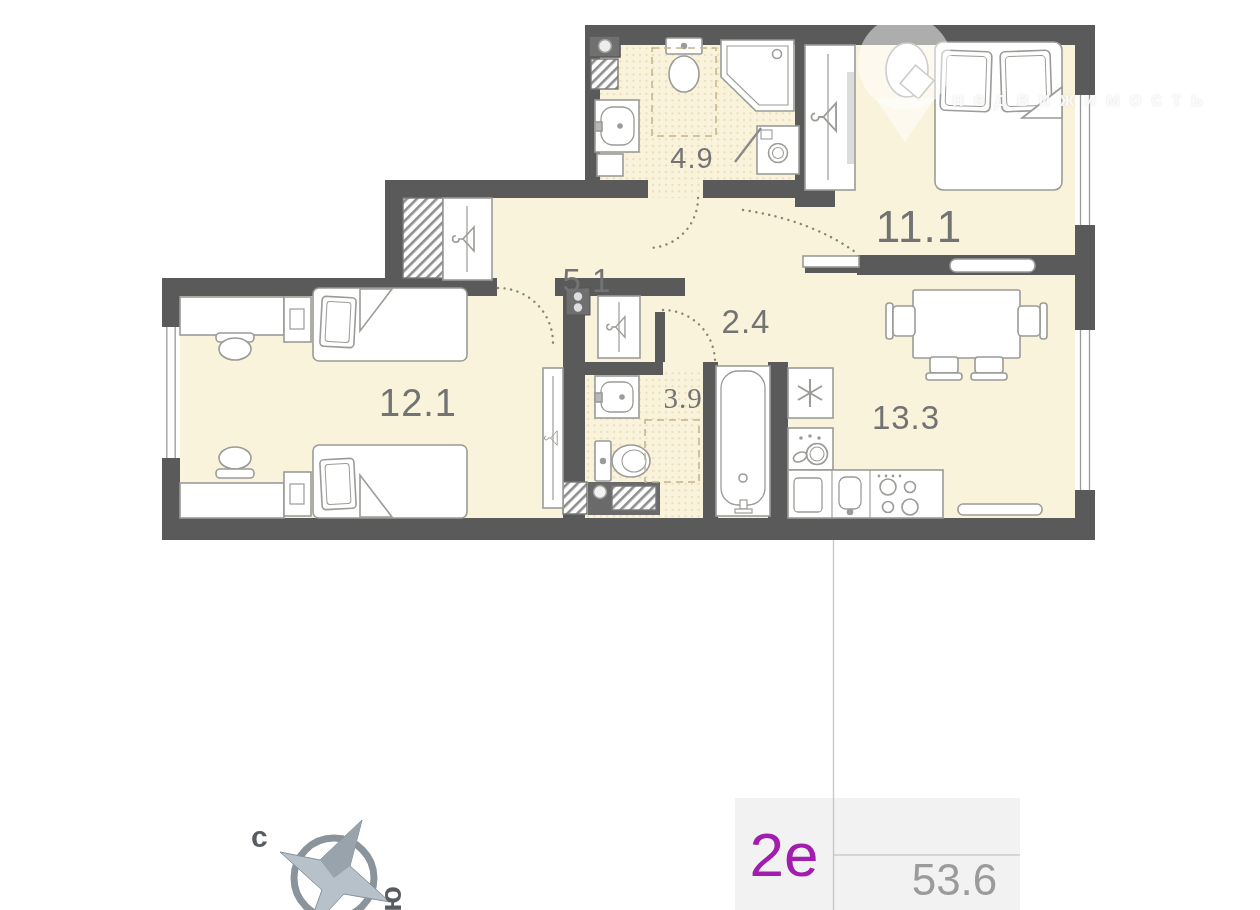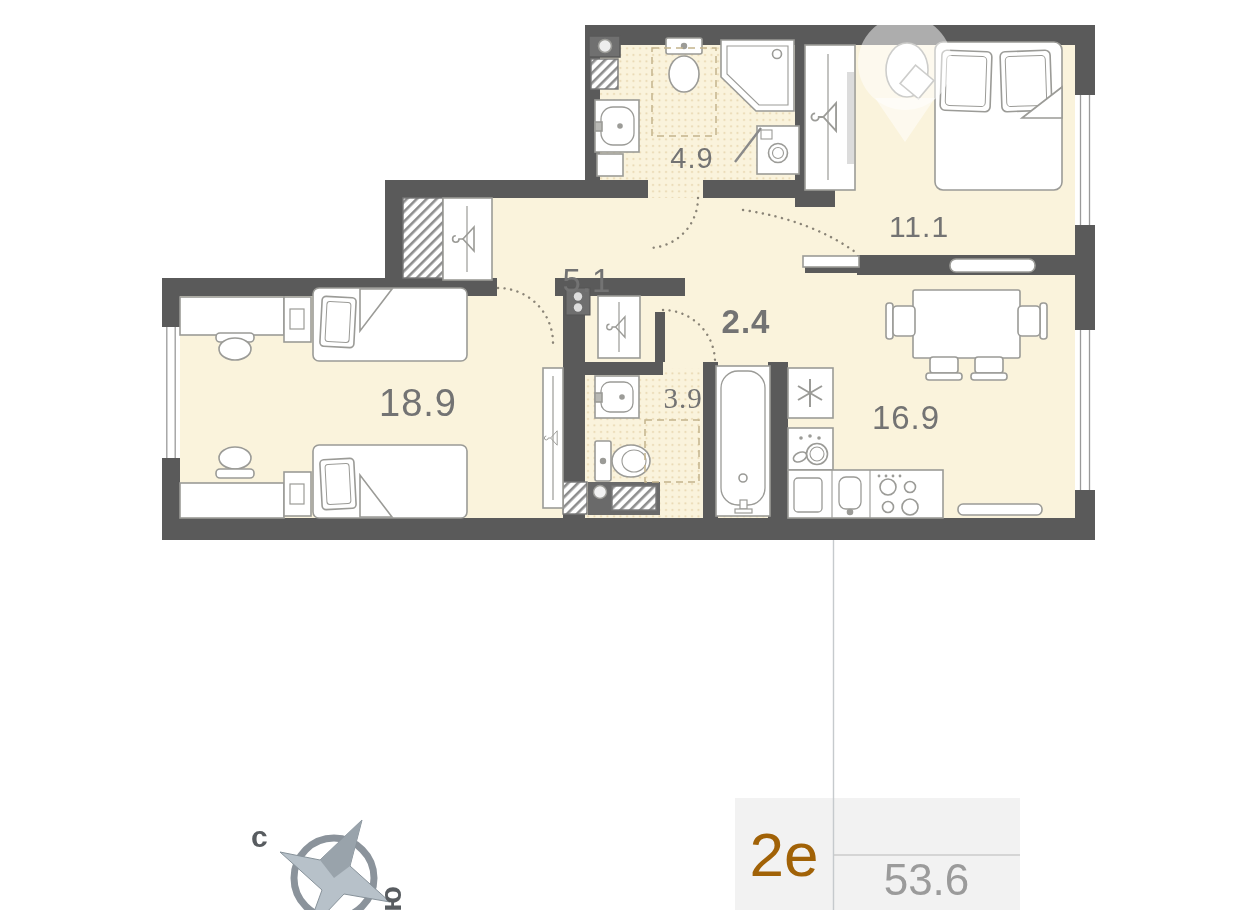--- a/index.html
+++ b/index.html
@@ -9,25 +9,25 @@
   .room-label{position:absolute;transform:translate(-50%,-50%);color:#737373;z-index:3;
               letter-spacing:1px;}
   .wm-brand{position:absolute;left:943px;top:30px;z-index:4;font-size:57px;font-weight:bold;
             letter-spacing:2px;color:rgba(255,255,255,0.88);
             text-shadow:0 0 2px rgba(140,140,140,0.35);}
   .wm-sub{position:absolute;left:952px;top:88px;z-index:4;font-size:20px;font-weight:bold;
           letter-spacing:9.5px;color:rgba(252,252,252,0.9);
           text-shadow:0 0 2px rgba(150,150,150,0.3);}
   .panel{position:absolute;left:735px;top:798px;width:285px;height:112px;background:#f2f2f2;z-index:1;}
   .panel-left{position:absolute;left:0;top:0;width:98px;height:112px;display:flex;
-              align-items:center;justify-content:center;font-size:62px;color:#a16207;}
+              align-items:center;justify-content:center;font-size:62px;color:#a21caf;}
   .panel-code{position:absolute;left:98px;top:0;width:187px;height:57px;display:flex;
               align-items:center;justify-content:center;font-size:42px;color:#9b9b9b;}
   .panel-area{position:absolute;left:98px;top:57px;width:187px;height:55px;display:flex;
-              align-items:flex-start;justify-content:center;font-size:44px;color:#9b9b9b;}
+              align-items:flex-start;justify-content:center;font-size:44px;color:#9b9b9b;padding-left:28px;}
   .panel-hline{position:absolute;left:98px;top:56px;width:187px;height:1.5px;background:#d5d5d5;}
   .compass-label{position:absolute;z-index:3;font-weight:bold;color:#585c60;font-size:30px;}
   .compass-s{left:251px;top:820px;}
   .compass-y{left:378px;top:882px;transform:rotate(-90deg);}
 </style>
 </head>
 <body>
 
 <div class="canvas">
 
@@ -326,23 +326,24 @@
 
     <g>
       <circle cx="334" cy="878" r="40" fill="none" stroke="#8b939b" stroke-width="7"></circle>
       <polygon points="362,820 320,860 280,852 322,890 306,934 344,894 390,902 350,866" fill="#b7c1c9" stroke="#87929a" stroke-width="1"></polygon>
       <polygon points="362,820 320,860 334,878 350,866" fill="#99a3ab"></polygon>
     </g>
   </svg>
 
   <div class="room-label" style="left:692px;top:158px;font-size:29px;">4.9</div>
   <div class="room-label" style="left:587px;top:234px;font-size:33px;margin-top:47px;">5.1</div>
-  <div class="room-label" style="left:919px;top:227px;font-size:30px;">11.1</div>
-  <div class="room-label" style="left:746px;top:322px;font-size:33px;font-weight:bold;">2.4</div>
-  <div class="room-label" style="left:418px;top:403px;font-size:38px;">18.9</div>
+  <div class="room-label" style="left:919px;top:227px;font-size:44px;">11.1</div>
+  <div class="room-label" style="left:746px;top:322px;font-size:33px;">2.4</div>
+  <div class="room-label" style="left:418px;top:403px;font-size:38px;">12.1</div>
   <div class="room-label" style="left:683px;top:398px;font-size:29px;font-family:Liberation Serif, serif;">3.9</div>
-  <div class="room-label" style="left:906px;top:418px;font-size:33px;">16.9</div>
-
+  <div class="room-label" style="left:906px;top:418px;font-size:33px;">13.3</div>
+
+  <div class="wm-sub">недвижимость</div>
 
   <div class="compass-label compass-s">с</div>
   <div class="compass-label compass-y">ю</div>
 
 </div>
 
 </body></html>

